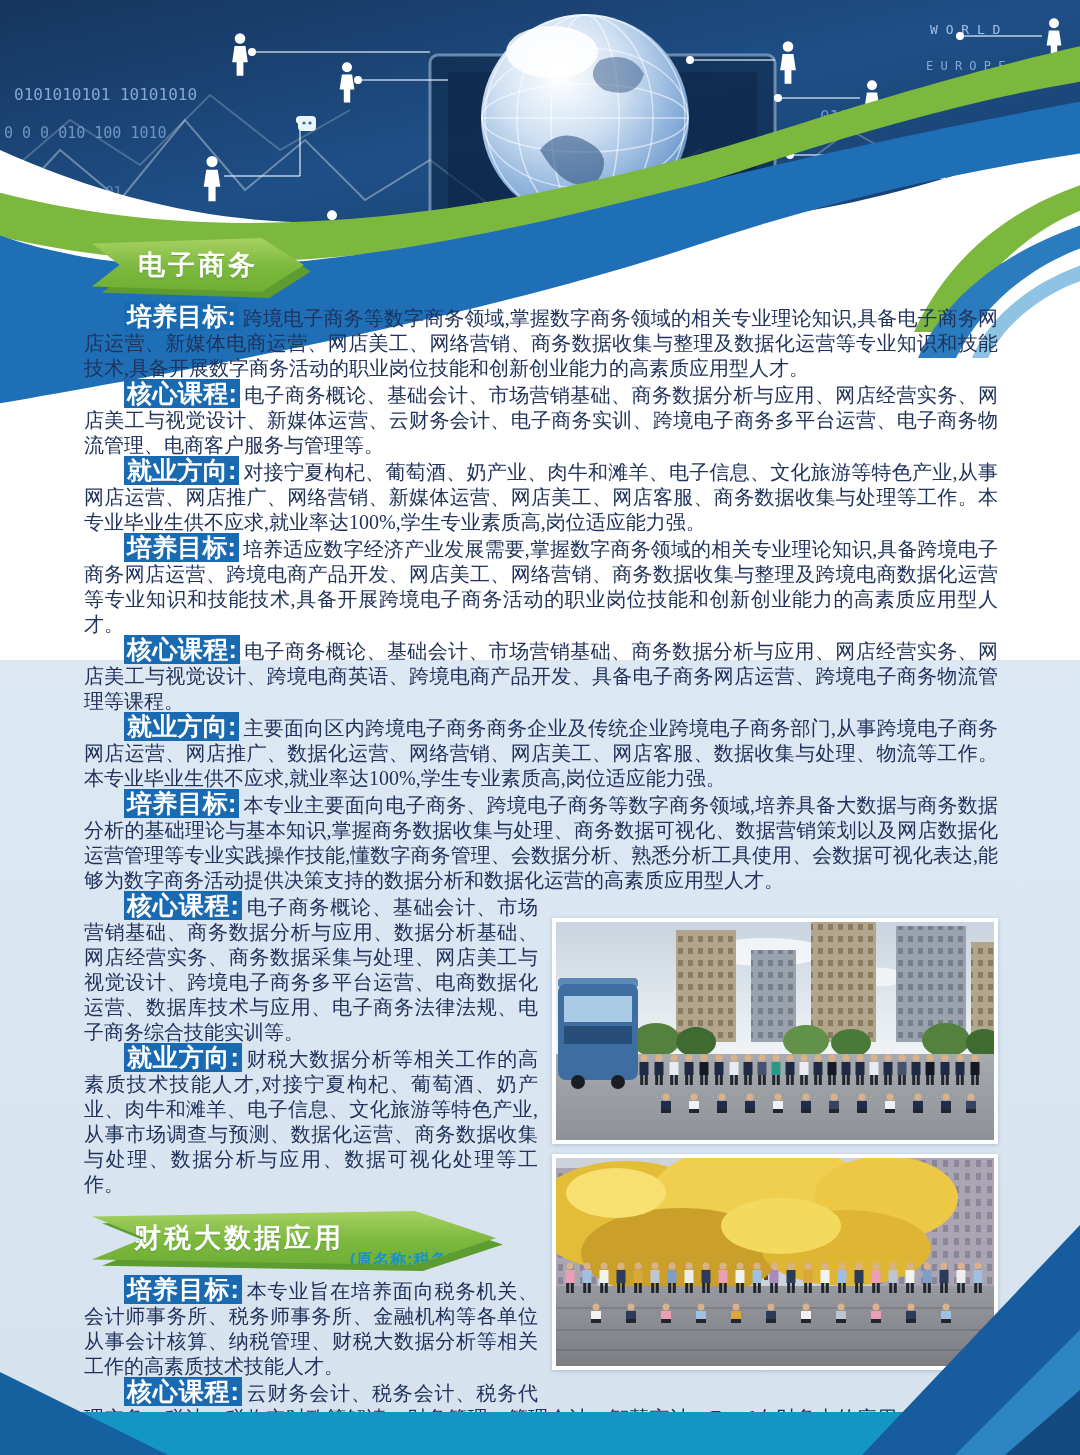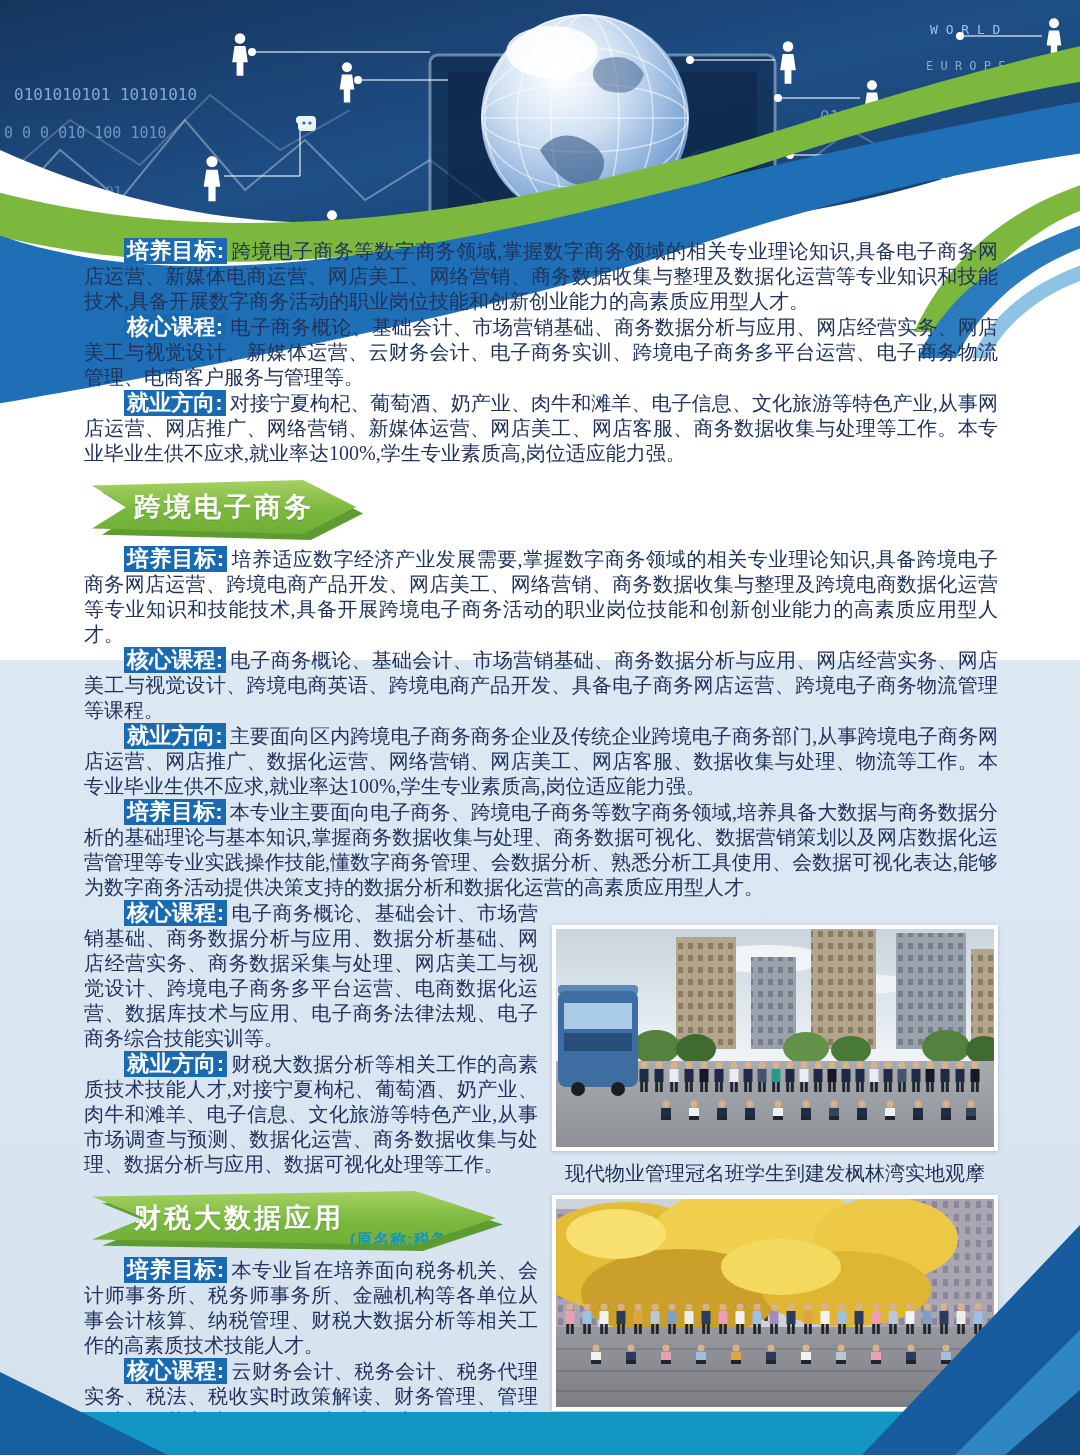--- a/index.html
+++ b/index.html
@@ -22,21 +22,21 @@
      clip-path:polygon(0% 10%,80% 0%,100% 50%,80% 100%,0% 90%,13% 50%);}
   .banner-title{color:#ffffff;font-family:"Liberation Sans",sans-serif;font-weight:bold;
      font-size:27px;letter-spacing:3px;text-shadow:0 1px 1px rgba(0,60,0,.25);}
   .banner-suffix{color:#1593c9;font-family:Liberation Sans, sans-serif;font-weight:bold;
      font-size:16px;margin-left:6px;letter-spacing:1px;margin-top:44px;}
   .b1{width:212px;} .b2{width:264px;} .b3{width:334px;} .b4{width:404px;}
 
   .content p{margin:0;font-size:20px;line-height:25px;color:#21335c;text-align:justify;
      text-indent:2em;}
   .chip{background:#1a6ab2;color:#ffffff;font-family:"Liberation Sans",sans-serif;
-     font-weight:bold;font-size:22px;padding:0 3px 1px 3px;margin-right:4px;}
+     font-weight:bold;font-size:25px;padding:0 3px 1px 3px;margin-right:4px;}
 
   
   .photos{float:right;width:446px;margin:25px 0 0 14px;shape-outside:inset(25px 0 0 0);}
   .photo-frame{width:438px;border:4px solid #ffffff;box-shadow:0 1px 4px rgba(40,70,110,.25);
      font-size:0;background:#ccd;}
   .photos figure{margin:0 0 6px 0;}
   .photos figcaption{font-size:20px;color:#1e3055;text-align:center;text-indent:0;
      margin:6px 0 10px 0;line-height:24px;}
 
   
@@ -150,29 +150,29 @@
     <path d="M0,150 C160,222 310,238 455,208 C605,176 662,236 802,212 C940,188 1020,152 1080,130 L1080,660 L0,660 Z" fill="#ffffff"></path>
     <path d="M-10,190 C240,258 520,212 780,130 C900,92 1000,64 1090,44 L1090,80 C980,98 880,126 762,164 C520,244 240,297 -10,234 Z" fill="#7cb83e"></path>
     <path d="M1090,182 C1008,208 948,258 914,332 L950,332 C984,270 1034,227 1090,207 Z" fill="#7cb83e"></path>
     <path d="M-10,232 C150,292 360,268 640,198 C830,150 980,120 1090,100 L1090,152 C950,172 820,204 700,244 C480,318 180,372 -10,405 Z" fill="#1e6fb5"></path>
     <path d="M1090,222 C1004,250 944,298 918,358 L956,358 C982,305 1032,264 1090,245 Z" fill="#2b7cbe"></path>
     <path d="M1090,262 C1030,282 990,316 972,358 L988,358 C1006,322 1044,292 1090,278 Z" fill="#8fc3e4"></path>
   </svg>
 
   <div class="content">
 
+    <div class="banner b1" style="margin-top:0">
+      <div class="banner-shape">
+        <span class="banner-title">电子商务</span>
+      </div>
+    </div>
     <p><span class="chip">培养目标:</span><span>跨境电子商务等数字商务领域,掌握数字商务领域的相关专业理论知识,具备电子商务网店运营、新媒体电商运营、网店美工、网络营销、商务数据收集与整理及数据化运营等专业知识和技能技术,具备开展数字商务活动的职业岗位技能和创新创业能力的高素质应用型人才。</span></p>
     <p><span class="chip">核心课程:</span><span>电子商务概论、基础会计、市场营销基础、商务数据分析与应用、网店经营实务、网店美工与视觉设计、新媒体运营、云财务会计、电子商务实训、跨境电子商务多平台运营、电子商务物流管理、电商客户服务与管理等。</span></p>
     <p><span class="chip">就业方向:</span><span>对接宁夏枸杞、葡萄酒、奶产业、肉牛和滩羊、电子信息、文化旅游等特色产业,从事网店运营、网店推广、网络营销、新媒体运营、网店美工、网店客服、商务数据收集与处理等工作。本专业毕业生供不应求,就业率达100%,学生专业素质高,岗位适应能力强。</span></p>
 
-    <div class="banner b2">
-      <div class="banner-shape">
-        <span class="banner-title">跨境电子商务</span>
-      </div>
-    </div>
     <p><span class="chip">培养目标:</span><span>培养适应数字经济产业发展需要,掌握数字商务领域的相关专业理论知识,具备跨境电子商务网店运营、跨境电商产品开发、网店美工、网络营销、商务数据收集与整理及跨境电商数据化运营等专业知识和技能技术,具备开展跨境电子商务活动的职业岗位技能和创新创业能力的高素质应用型人才。</span></p>
     <p><span class="chip">核心课程:</span><span>电子商务概论、基础会计、市场营销基础、商务数据分析与应用、网店经营实务、网店美工与视觉设计、跨境电商英语、跨境电商产品开发、具备电子商务网店运营、跨境电子商务物流管理等课程。</span></p>
     <p><span class="chip">就业方向:</span><span>主要面向区内跨境电子商务商务企业及传统企业跨境电子商务部门,从事跨境电子商务网店运营、网店推广、数据化运营、网络营销、网店美工、网店客服、数据收集与处理、物流等工作。本专业毕业生供不应求,就业率达100%,学生专业素质高,岗位适应能力强。</span></p>
 
     <p><span class="chip">培养目标:</span><span>本专业主要面向电子商务、跨境电子商务等数字商务领域,培养具备大数据与商务数据分析的基础理论与基本知识,掌握商务数据收集与处理、商务数据可视化、数据营销策划以及网店数据化运营管理等专业实践操作技能,懂数字商务管理、会数据分析、熟悉分析工具使用、会数据可视化表达,能够为数字商务活动提供决策支持的数据分析和数据化运营的高素质应用型人才。</span></p>
 
     <div class="photos">
       <figure>
         <svg class="photo-frame" width="438" height="218" viewBox="0 0 438 218">
           <defs>
@@ -262,21 +262,20 @@
             <use href="#phc" x="222" fill="#eef1f6"></use>
               <use href="#phc" x="250" fill="#202c4a"></use>
               <use href="#phc" x="278" fill="#37435f"></use>
               <use href="#phc" x="306" fill="#202c4a"></use>
             <use href="#phc" x="334" fill="#eef1f6"></use>
               <use href="#phc" x="362" fill="#202c4a"></use>
               <use href="#phc" x="390" fill="#202c4a"></use>
               <use href="#phc" x="415" fill="#37435f"></use>
           </g>
         </svg>
-        <figcaption>现代物业管理冠名班学生到建发枫林湾实地观摩</figcaption>
       </figure>
 
       <figure>
         <svg class="photo-frame" width="438" height="208" viewBox="0 0 438 208">
           <defs>
             <linearGradient id="pave2" x1="0" y1="0" x2="0" y2="1">
                 <stop offset="0" stop-color="#97999e"></stop>
                 <stop offset="1" stop-color="#7c7e83"></stop>
               </linearGradient>
             <pattern id="win3" width="11" height="13" patternUnits="userSpaceOnUse">

